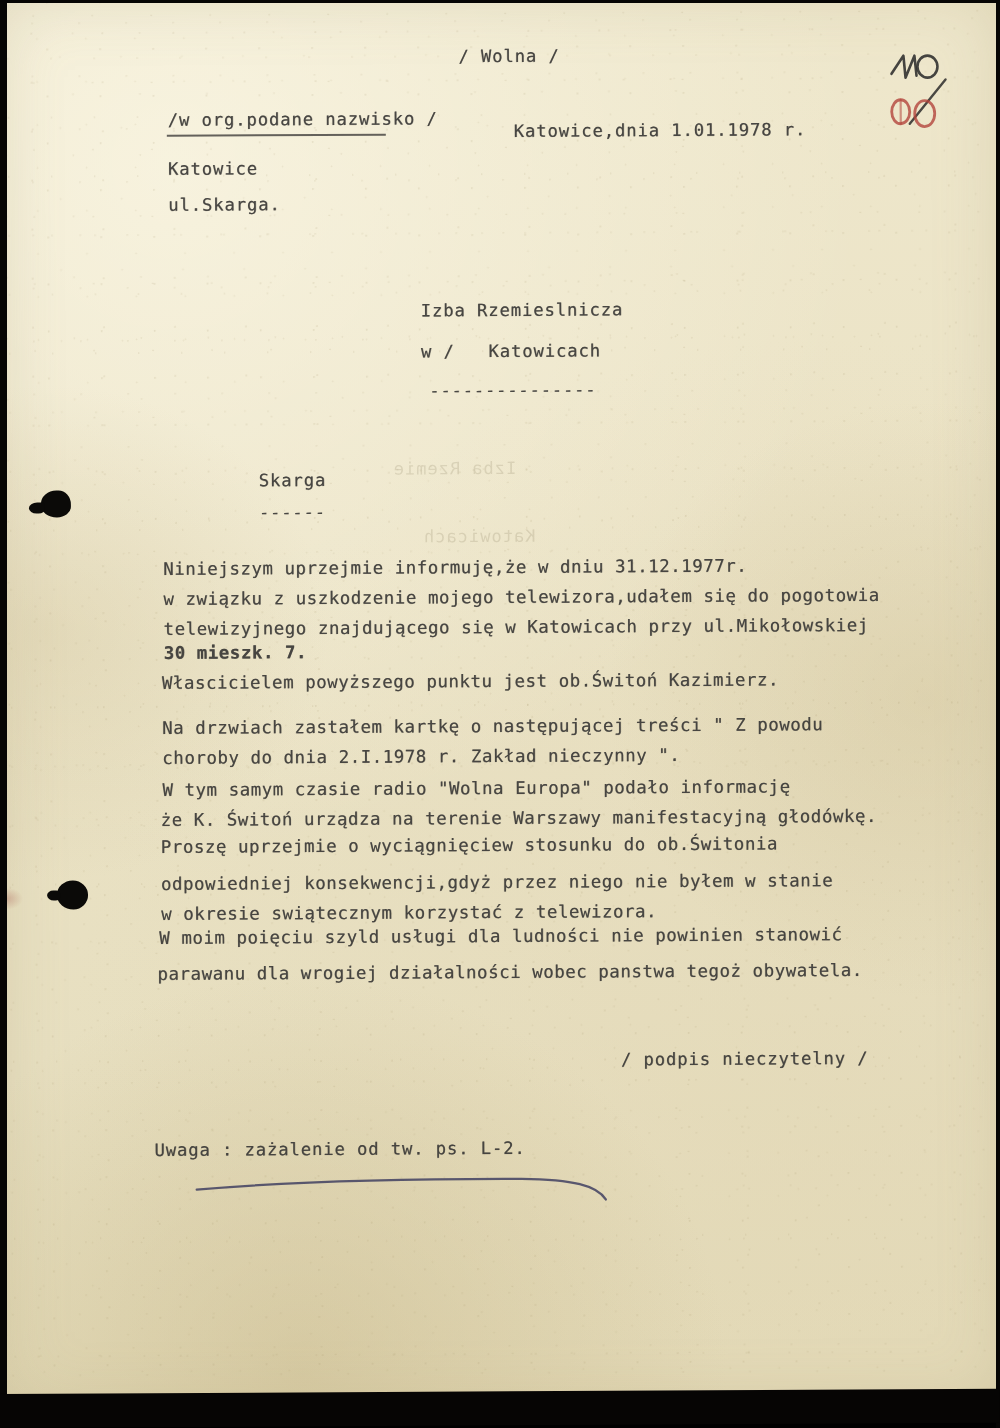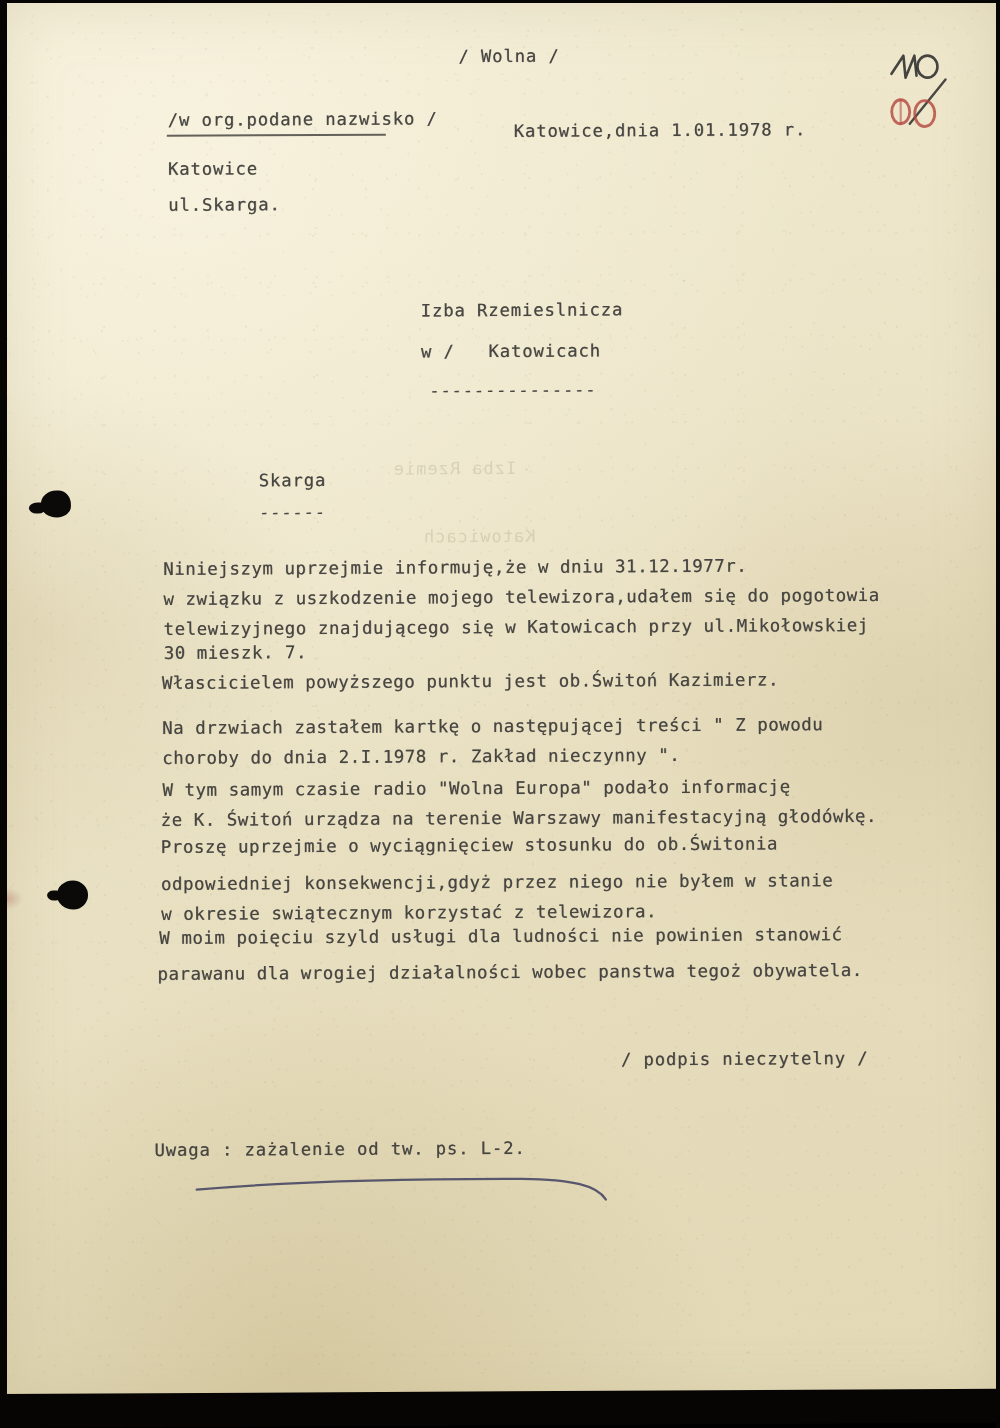--- a/index.html
+++ b/index.html
@@ -181,21 +181,21 @@
     <div class="tx" style="left:429px; top:310px;">Izba Rzemieslnicza</div>
     <div class="tx" style="left:429px; top:351px;">w /   Katowicach</div>
     <div class="dashrule" style="left:437px; top:390px; font-size:17px; letter-spacing:0.9px;">---------------</div>
 
     <div class="tx" style="left:266px; top:479px;">Skarga</div>
     <div class="dashrule" style="left:266px; top:511px; font-size:17px; letter-spacing:0.9px;">------</div>
 
     <div class="tx body" style="left:170px; top:567px;">Niniejszym uprzejmie informuję,że w dniu 31.12.1977r.</div>
     <div class="tx body" style="left:170px; top:597px;">w związku z uszkodzenie mojego telewizora,udałem się do pogotowia</div>
     <div class="tx body" style="left:170px; top:627px;">telewizyjnego znajdującego się w Katowicach przy ul.Mikołowskiej</div>
-    <div class="tx body" style="left:170px; top:651px;">30 mieszk. 7.</div>
+    <div class="tx body" style="left:170px; top:651px;font-weight:bold;">30 mieszk. 7.</div>
     <div class="tx body" style="left:168px; top:681px;">Włascicielem powyższego punktu jest ob.Świtoń Kazimierz.</div>
     <div class="tx body" style="left:168px; top:726px;">Na drzwiach zastałem kartkę o następującej treści " Z powodu</div>
     <div class="tx body" style="left:168px; top:756px;">choroby do dnia 2.I.1978 r. Zakład nieczynny ".</div>
     <div class="tx body" style="left:168px; top:788px;">W tym samym czasie radio "Wolna Europa" podało informację</div>
     <div class="tx body" style="left:166px; top:818px;">że K. Świtoń urządza na terenie Warszawy manifestacyjną głodówkę.</div>
     <div class="tx body" style="left:166px; top:845px;">Proszę uprzejmie o wyciągnięciew stosunku do ob.Świtonia</div>
     <div class="tx body" style="left:166px; top:882px;">odpowiedniej konsekwencji,gdyż przez niego nie byłem w stanie</div>
     <div class="tx body" style="left:166px; top:912px;">w okresie swiątecznym korzystać z telewizora.</div>
     <div class="tx body" style="left:164px; top:936px;">W moim poięciu szyld usługi dla ludności nie powinien stanowić</div>
     <div class="tx body" style="left:162px; top:972px;">parawanu dla wrogiej działalności wobec panstwa tegoż obywatela.</div>

